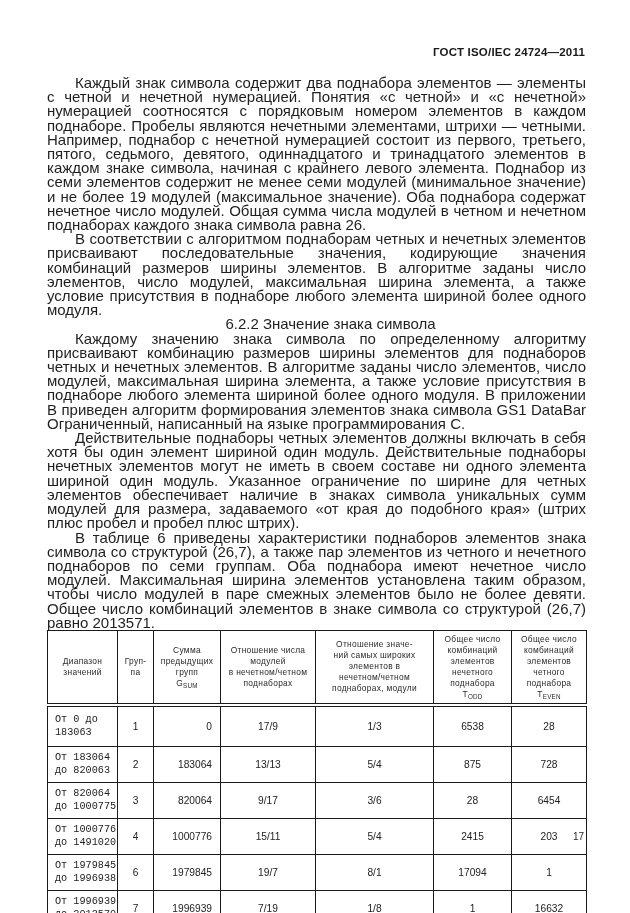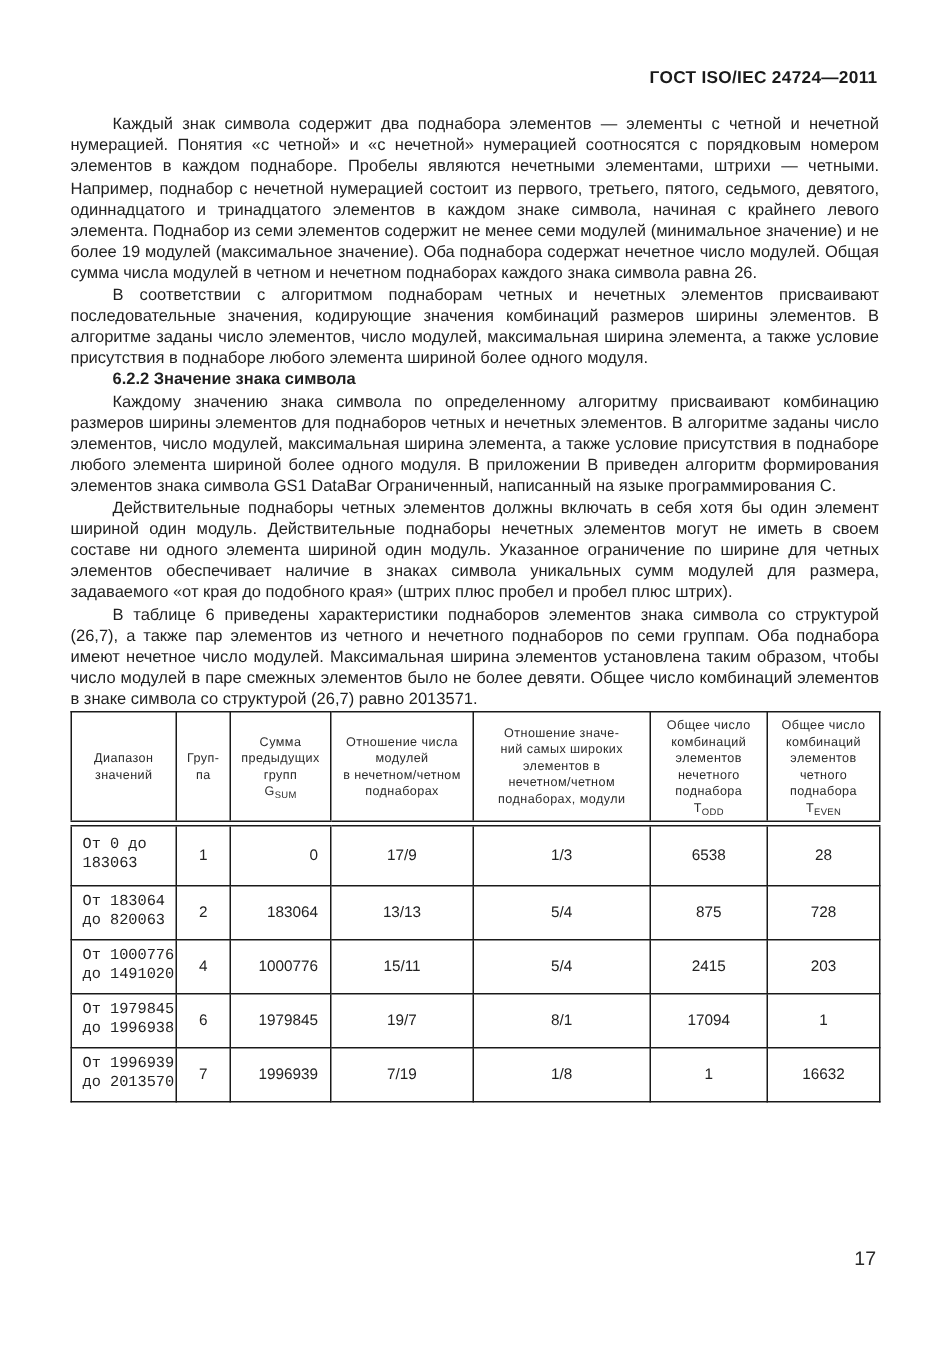--- a/index.html
+++ b/index.html
@@ -17,24 +17,24 @@
     position: absolute; top: 46px; right: 45px;
     font-size: 11.5px; font-weight: bold; letter-spacing: 0.2px;
     color: #1a1a1a;
   }
 
   .content {
     position: absolute; left: 47px; top: 76px; width: 539px;
   }
 
   p.para {
-    margin: 0; font-size: 11px; line-height: 14.2px;
+    margin: 0; font-size: 15px; line-height: 14.2px;
     text-align: justify; text-indent: 28px; color: #1f1f1f;
   }
-  p.heading { font-weight: bold; text-align: left; }
+  p.heading { font-weight: normal; text-align: center; }
 
   .caption {
     margin-top: 15px; margin-bottom: 9px;
     font-size: 10.4px; color: #222;
   }
   .cap-word { letter-spacing: 2.5px; }
   .cap-num { margin-left: 2px; }
 
   table.t6 {
     border-collapse: collapse; table-layout: fixed;
@@ -62,21 +62,21 @@
   .t6 td.c-range { text-align: left; padding-left: 7px; font-family: Liberation Mono, monospace; }
   .t6 td.c-gsum  { text-align: right; padding-right: 8px; }
   .t6 sub {
     font-size: 6.3px; letter-spacing: 0.2px;
     vertical-align: -2px; line-height: 0;
   }
   .sym-line { display: block; }
 
   .pagenum {
     position: absolute; top: 831px; right: 46px;
-    font-size: 13px; color: #2a2a2a;
+    font-size: 10px; color: #2a2a2a;
   }
 </style>
 </head>
 <body>
 
 <div class="page">
 
   <div class="runhead">ГОСТ ISO/IEC 24724—2011</div>
 
   <div class="content">
@@ -143,20 +143,30 @@
           <td class="c-range">От 183064
 до 820063</td>
           <td>2</td>
           <td class="c-gsum">183064</td>
           <td>13/13</td>
           <td>5/4</td>
           <td>875</td>
           <td>728</td>
         </tr>
         <tr class="rn">
+          <td class="c-range">От 820064
+до 1000775</td>
+          <td>3</td>
+          <td class="c-gsum">820064</td>
+          <td>9/17</td>
+          <td>3/6</td>
+          <td>28</td>
+          <td>6454</td>
+        </tr>
+        <tr class="rn">
           <td class="c-range">От 1000776
 до 1491020</td>
           <td>4</td>
           <td class="c-gsum">1000776</td>
           <td>15/11</td>
           <td>5/4</td>
           <td>2415</td>
           <td>203</td>
         </tr>
         <tr class="rn">

